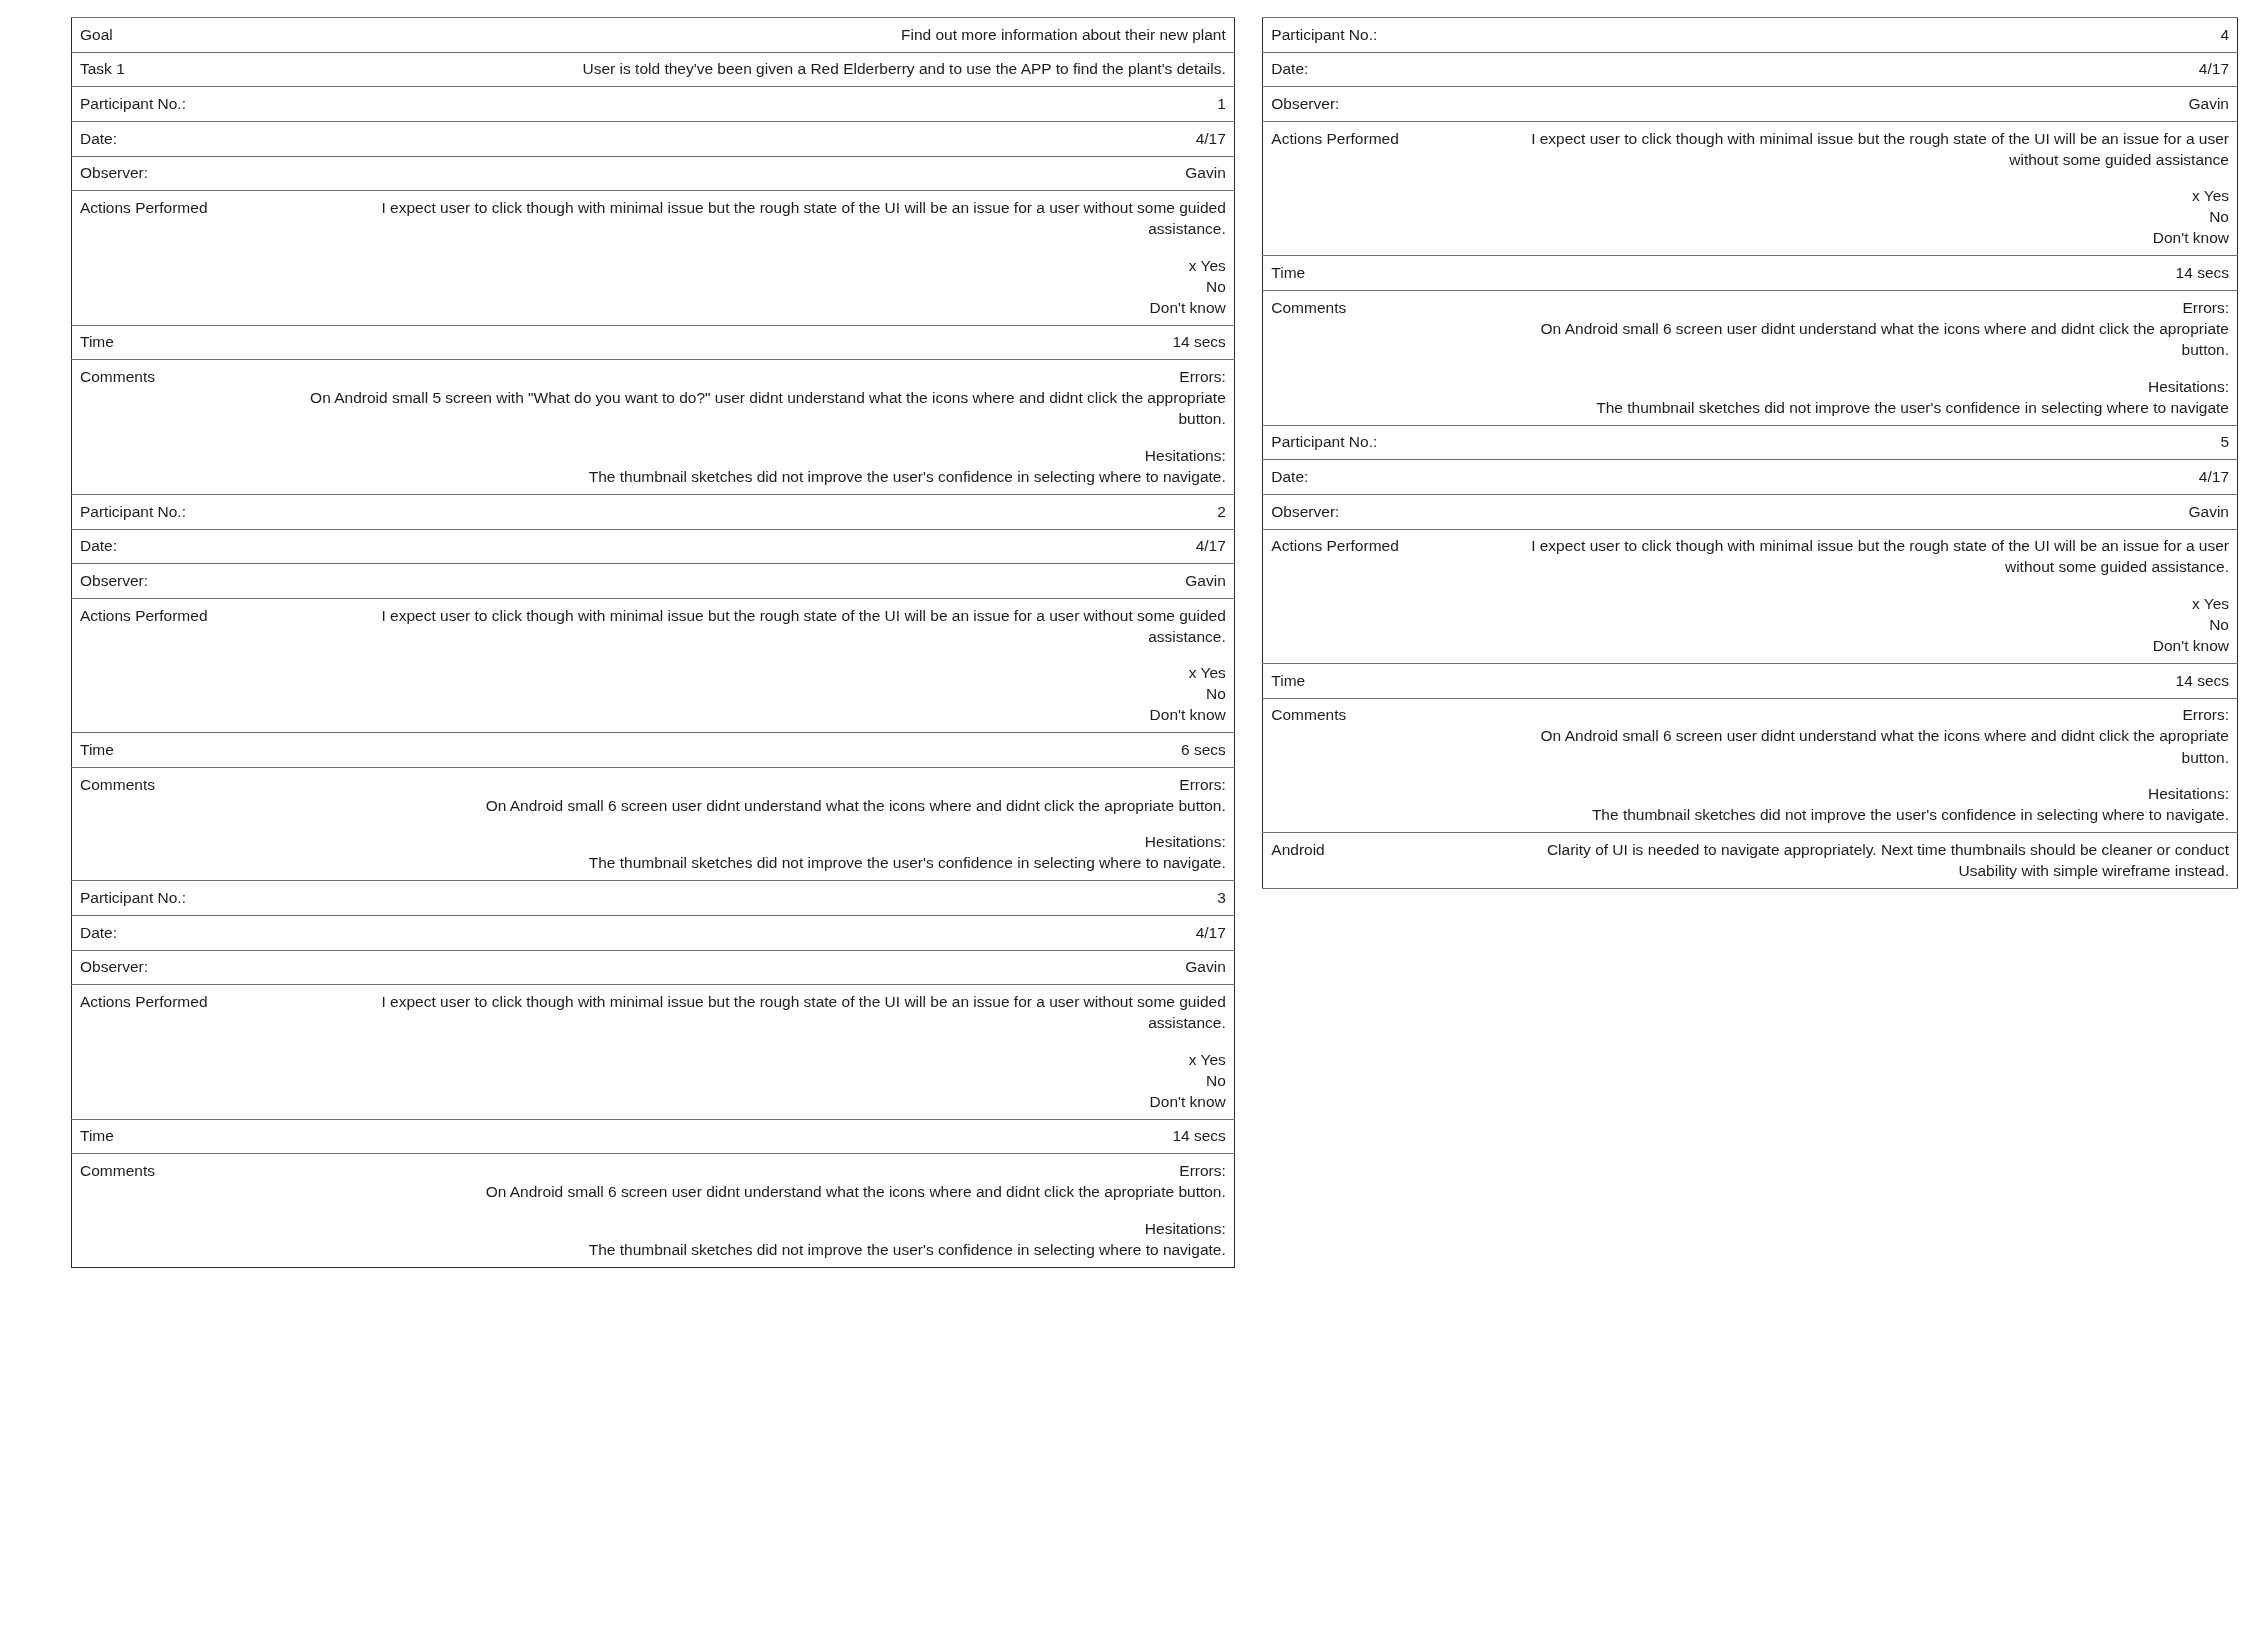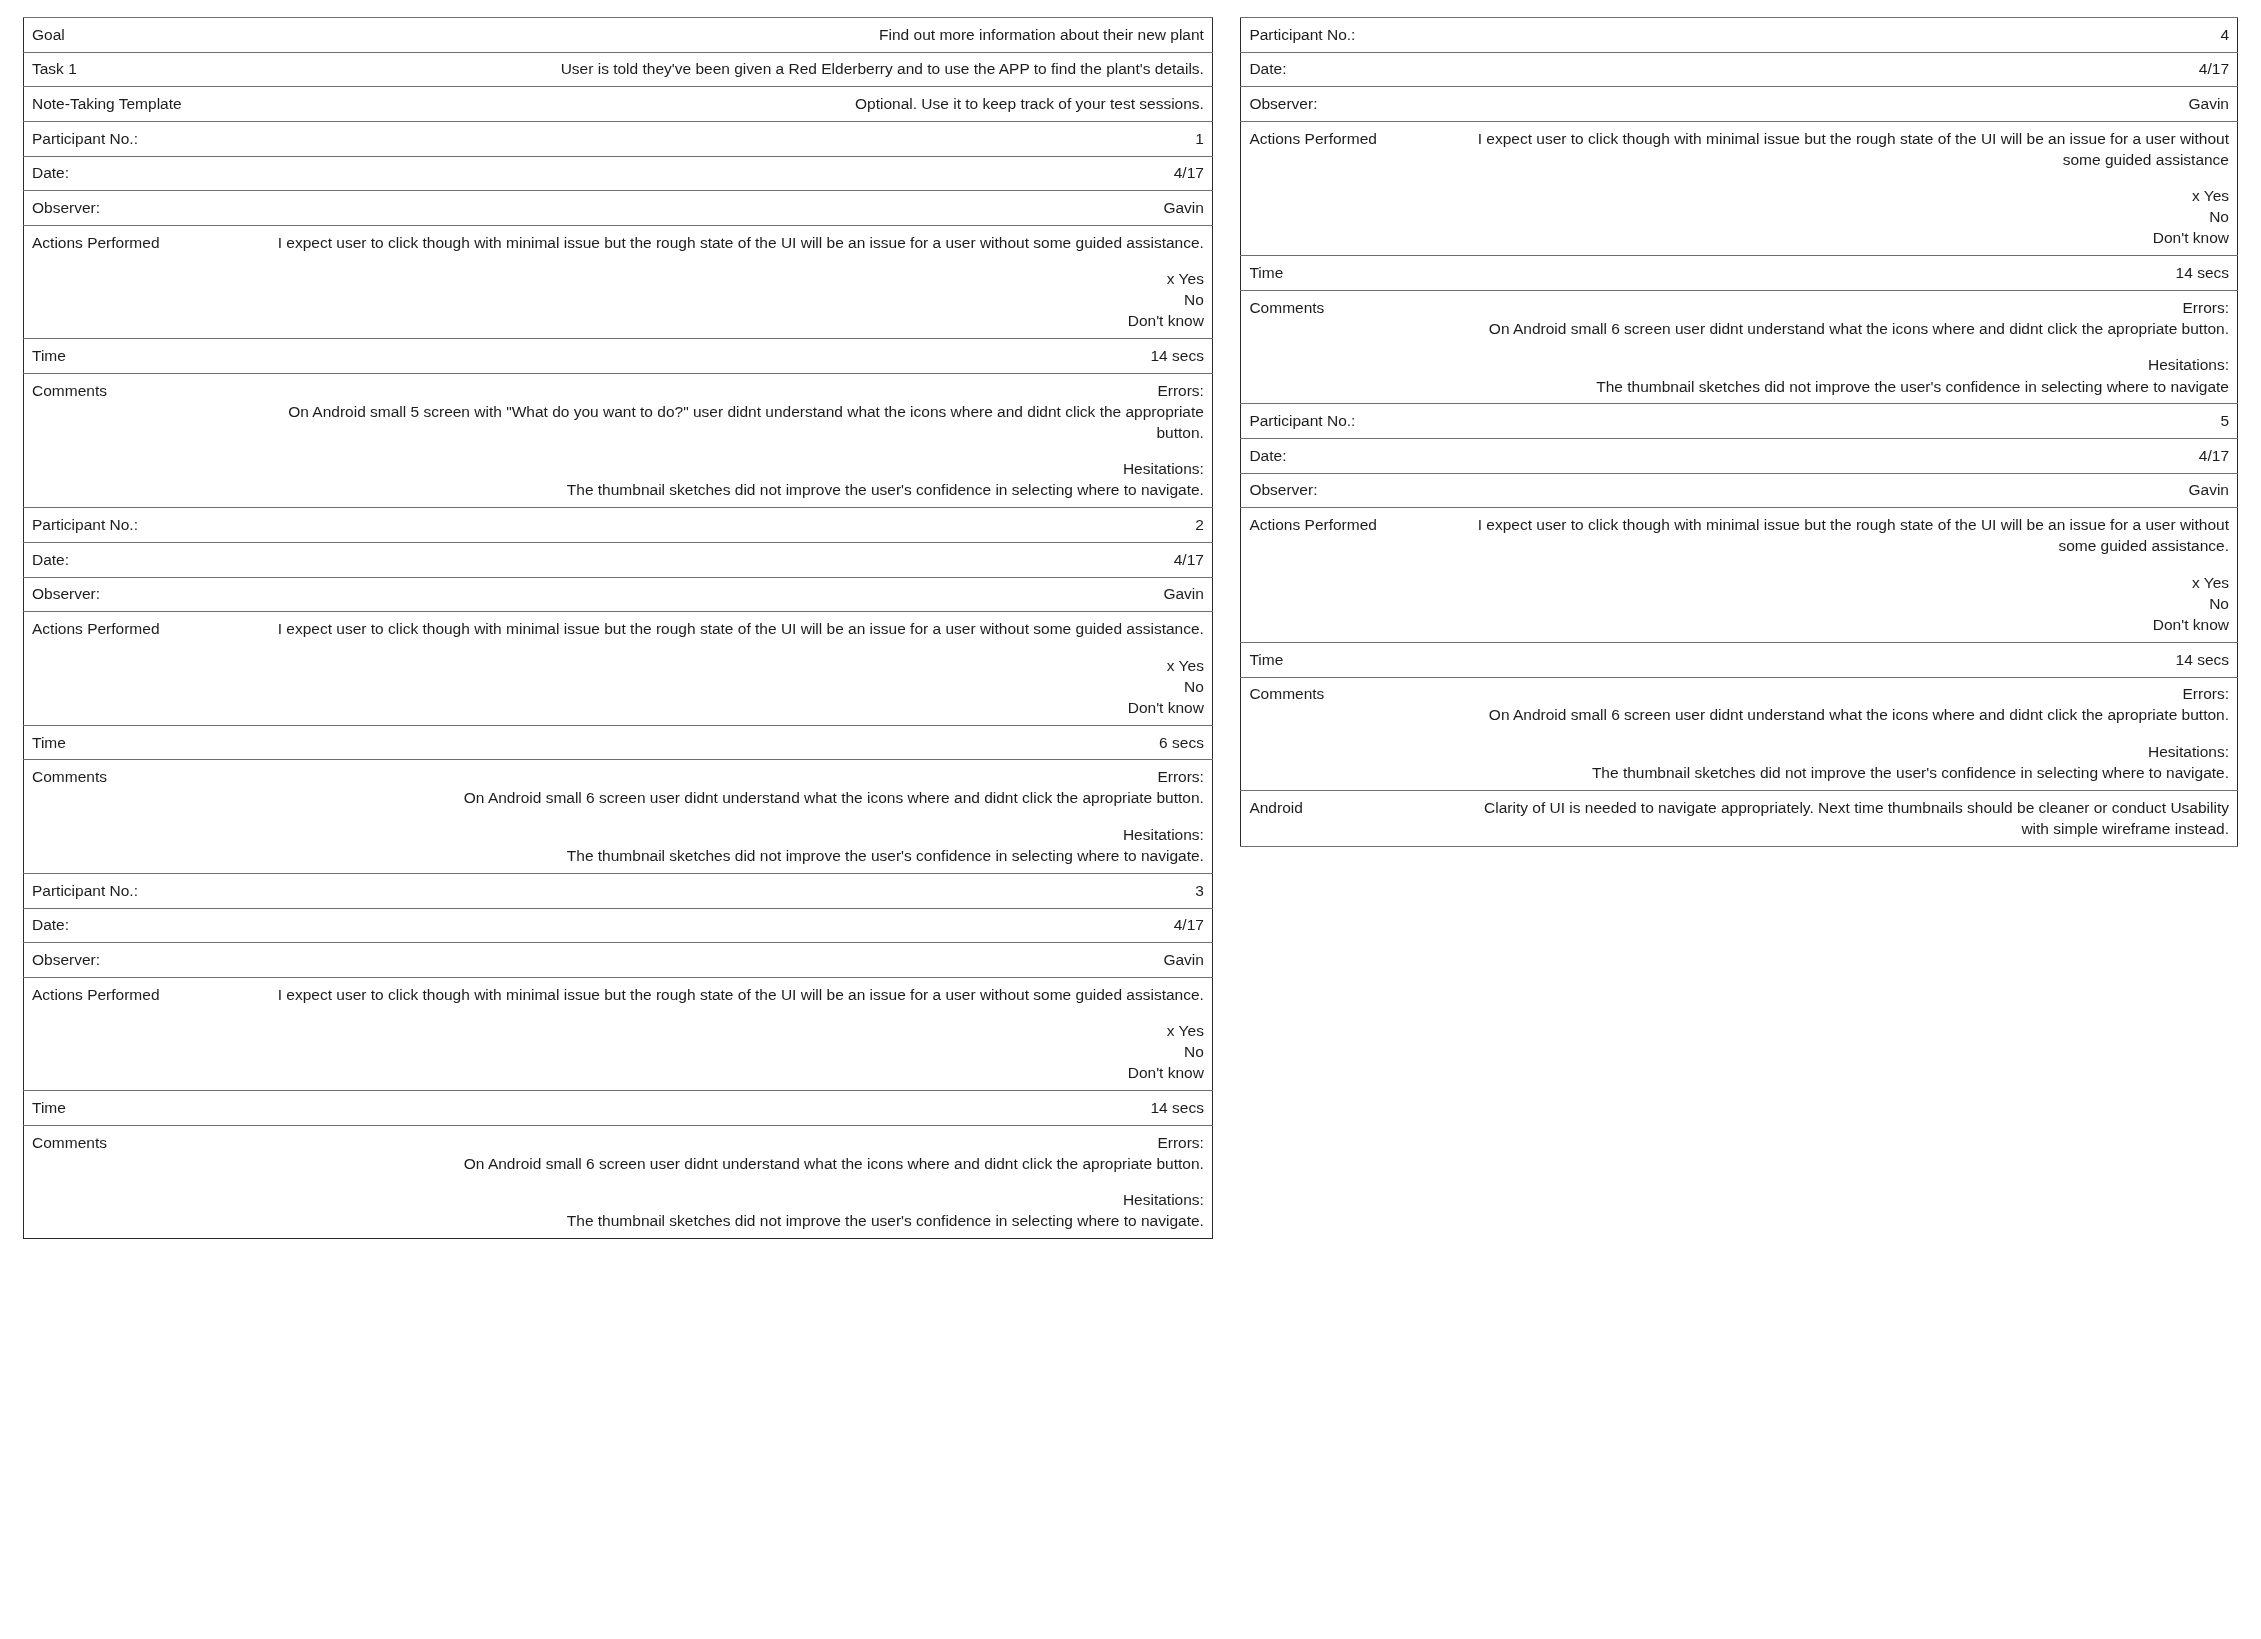--- a/index.html
+++ b/index.html
@@ -25,20 +25,21 @@
     display: flex;
     flex-direction: row;
     align-items: flex-start;
     gap: 27.5px;
   }
   .col {
     position: relative;
   }
   .col-left {
     width: 1287px;
+    margin-left: 48px;
   }
   .col-right {
     width: 1079px;
   }
   table.doc {
     border-collapse: collapse;
     width: 100%;
     table-layout: fixed;
     border: 1.7px solid #2b2b2b;
     background: #fff;
@@ -86,24 +87,20 @@
           <tr>
         <td class="label">Goal</td>
         <td class="value">Find out more information about their new plant</td>
       </tr>
 
       <tr>
         <td class="label">Task 1</td>
         <td class="value">User is told they've been given a Red Elderberry and to use the APP to find the plant's details.</td>
       </tr>
 
-      <tr>
-        <td class="label pad-tall">Note-Taking Template</td>
-        <td class="value pad-tall">Optional. Use it to keep track of your test sessions.</td>
-      </tr>
 
 
       <tr>
         <td class="label bold">Participant No.:</td>
         <td class="value bold">1</td>
       </tr>
       <tr>
         <td class="label">Date:</td>
         <td class="value">4/17</td>
       </tr>

